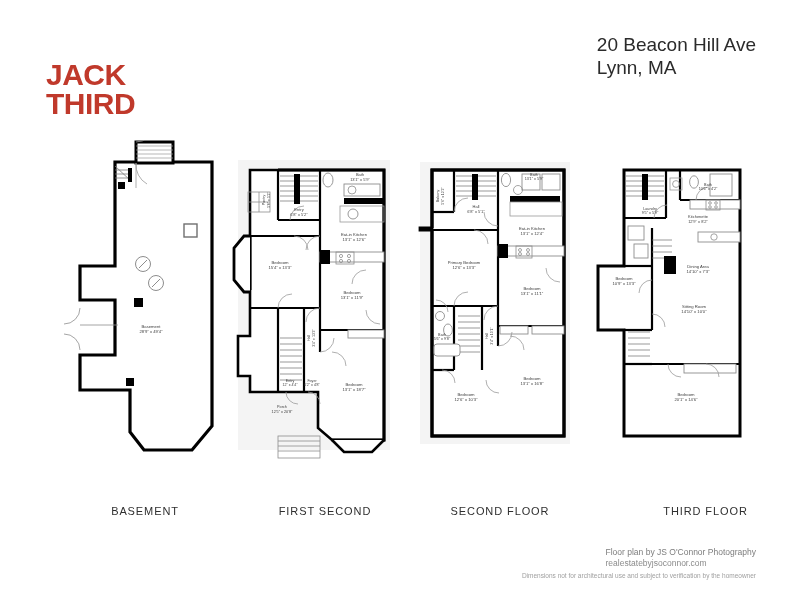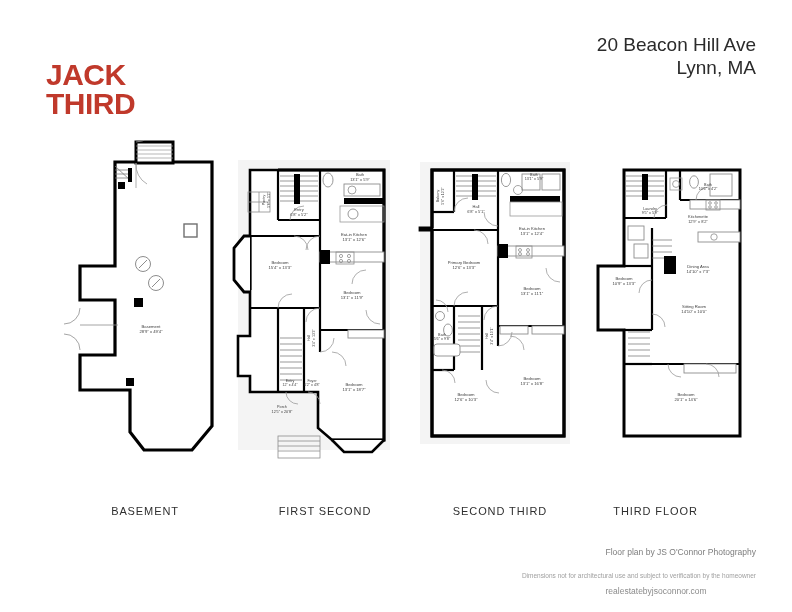--- a/index.html
+++ b/index.html
@@ -12,49 +12,49 @@
 
   
   .logo{
     position:absolute;left:46px;top:28px;
     font-family:"Liberation Sans", sans-serif;
     font-weight:bold;font-size:30px;line-height:29px;
     letter-spacing:-0.5px;color:#c0392b;margin-top:32px;
   }
   .logo .l2{display:block;}
   .addr{
-    position:absolute;right:36px;top:33px;text-align:right;
+    position:absolute;right:36px;top:33px;text-align:left;
     font-size:19px;line-height:23px;color:#2b2b2b;font-weight:400;
   }
 
   
   .plans{position:absolute;left:0;top:140px;width:792px;height:350px;}
   .plan{position:absolute;top:0;height:330px;}
   .plan svg{display:block;}
   .p-basement{left:52px;width:190px;}
   .p-first{left:232px;width:180px;}
   .p-second{left:414px;width:180px;}
   .p-third{left:594px;width:185px;}
 
   .floorlabel{
     position:absolute;top:505px;font-size:11px;letter-spacing:.9px;
     color:#2f2f2f;text-align:center;font-weight:400;
   }
   .fl-1{left:60px;width:170px;}
   .fl-2{left:240px;width:170px;}
   .fl-3{left:415px;width:170px;}
-  .fl-4{left:568px;width:175px;}
+  .fl-4{left:618px;width:175px;}
 
   
   .credit{
     position:absolute;right:36px;top:547px;text-align:left;
     font-size:8.5px;line-height:11px;color:#8b8b8b;
   }
   .credit .c1{color:#7d7d7d;}
-  .credit .c2{color:#8b8b8b;margin-top:28px;}
+  .credit .c2{color:#8b8b8b;}
   .disclaim{
     position:absolute;right:36px;top:571px;text-align:right;
     font-size:6.5px;color:#a0a0a0;line-height:9px;
   }
 
   
   text{font-family:"Liberation Sans", sans-serif;fill:#404040;}
 </style>
 </head>
 <body>
@@ -472,21 +472,21 @@
         <text x="100" y="173" text-anchor="middle" font-size="4.2">14'10" x 10'0"</text>
 
         <text x="92" y="256" text-anchor="middle" font-size="4.2">Bedroom</text>
         <text x="92" y="261" text-anchor="middle" font-size="4.2">20'1" x 14'6"</text>
       </svg>
     </div>
   </div>
 
   <div class="floorlabel fl-1">BASEMENT</div>
   <div class="floorlabel fl-2">FIRST SECOND</div>
-  <div class="floorlabel fl-3">SECOND THIRD</div>
+  <div class="floorlabel fl-3">SECOND FLOOR</div>
   <div class="floorlabel fl-4">THIRD FLOOR</div>
 
   <div class="credit">
     <div class="c1">Floor plan by JS O'Connor Photography</div>
     <div class="c2">realestatebyjsoconnor.com</div>
   </div>
   <div class="disclaim">Dimensions not for architectural use and subject to verification by the homeowner</div>
 
 </div>
 

